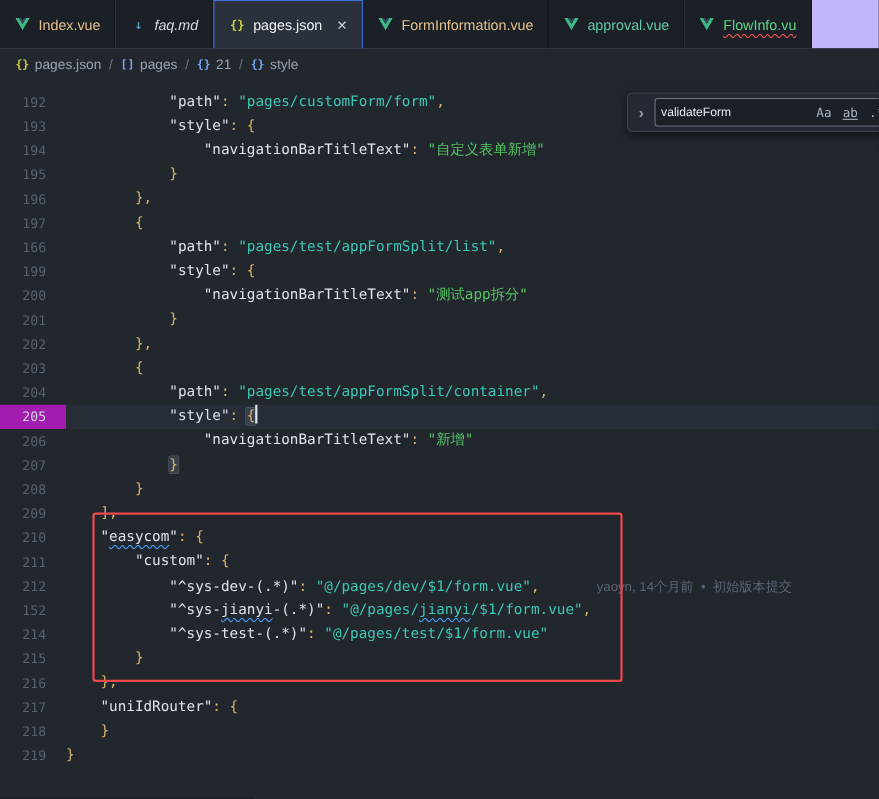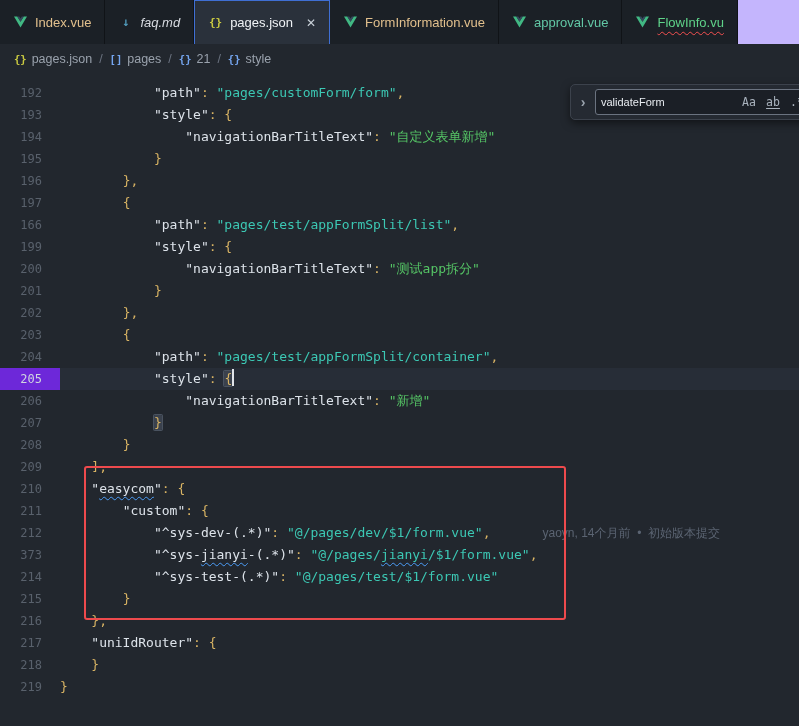--- a/index.html
+++ b/index.html
@@ -18,21 +18,21 @@
   .breadcrumbs{display:flex;align-items:center;gap:7px;height:30px;padding-left:14px;background:#22272e;color:#9aa2ad;font-size:12.5px;}
   .bc-item{display:inline-flex;align-items:center;gap:5px;cursor:pointer;}
   .bc-icon{font-family:"DejaVu Sans Mono",monospace;font-weight:700;font-size:10.5px;}
   .bc-sep{color:#6b7380;}
 
   
   .editor{position:relative;height:652px;background:#22272e;padding-top:8px;box-sizing:border-box;}
   .line{display:flex;height:22px;line-height:22px;font-family:"DejaVu Sans Mono",monospace;font-size:13px;}
   .line.active{background:#272d37;}
   .ln{flex:none;width:60px;box-sizing:border-box;padding-right:18px;text-align:right;color:#59616c;font-size:12px;cursor:pointer;}
-  .line.active .ln{color:#d0d6df;background:#6d28d9;}
+  .line.active .ln{color:#d0d6df;background:#a21caf;}
   .txt{white-space:pre;cursor:text;}
   .t-w{color:#adb5bd;}
   .t-k{color:#dde3ea;}
   .t-v{color:#3cc8b4;}
   .t-g{color:#55c465;}
   .t-p{color:#d9b464;}
   .t-ph{color:#d9b464;background:#3a414d;box-shadow:0 0 0 1px #4a5360;border-radius:1px;}
   .t-ku{color:#dde3ea;text-decoration:underline wavy #4b9df8 1px;text-underline-offset:3px;text-decoration-skip-ink:none;}
   .t-vu{color:#3cc8b4;text-decoration:underline wavy #4b9df8 1px;text-underline-offset:3px;text-decoration-skip-ink:none;}
   .cursor{display:inline-block;width:2px;height:17px;background:#e0e4e9;vertical-align:-3px;}
@@ -204,21 +204,21 @@
         </div>
         <div class="line">
           <span class="ln">211</span>
           <span class="txt"><span class="t-w">        </span><span class="t-k">"custom"</span><span class="t-p">: {</span></span>
         </div>
         <div class="line">
           <span class="ln">212</span>
           <span class="txt"><span class="t-w">            </span><span class="t-k">"^sys-dev-(.*)"</span><span class="t-p">: </span><span class="t-v">"@/pages/dev/$1/form.vue"</span><span class="t-p">,</span><span class="blame">yaoyn, 14个月前  •  初始版本提交</span></span>
         </div>
         <div class="line">
-          <span class="ln">373</span>
+          <span class="ln">152</span>
           <span class="txt"><span class="t-w">            </span><span class="t-k">"^sys-</span><span class="t-ku">jianyi</span><span class="t-k">-(.*)"</span><span class="t-p">: </span><span class="t-v">"@/pages/</span><span class="t-vu">jianyi</span><span class="t-v">/$1/form.vue"</span><span class="t-p">,</span></span>
         </div>
         <div class="line">
           <span class="ln">214</span>
           <span class="txt"><span class="t-w">            </span><span class="t-k">"^sys-test-(.*)"</span><span class="t-p">: </span><span class="t-v">"@/pages/test/$1/form.vue"</span></span>
         </div>
         <div class="line">
           <span class="ln">215</span>
           <span class="txt"><span class="t-w">        </span><span class="t-p">}</span></span>
         </div>

